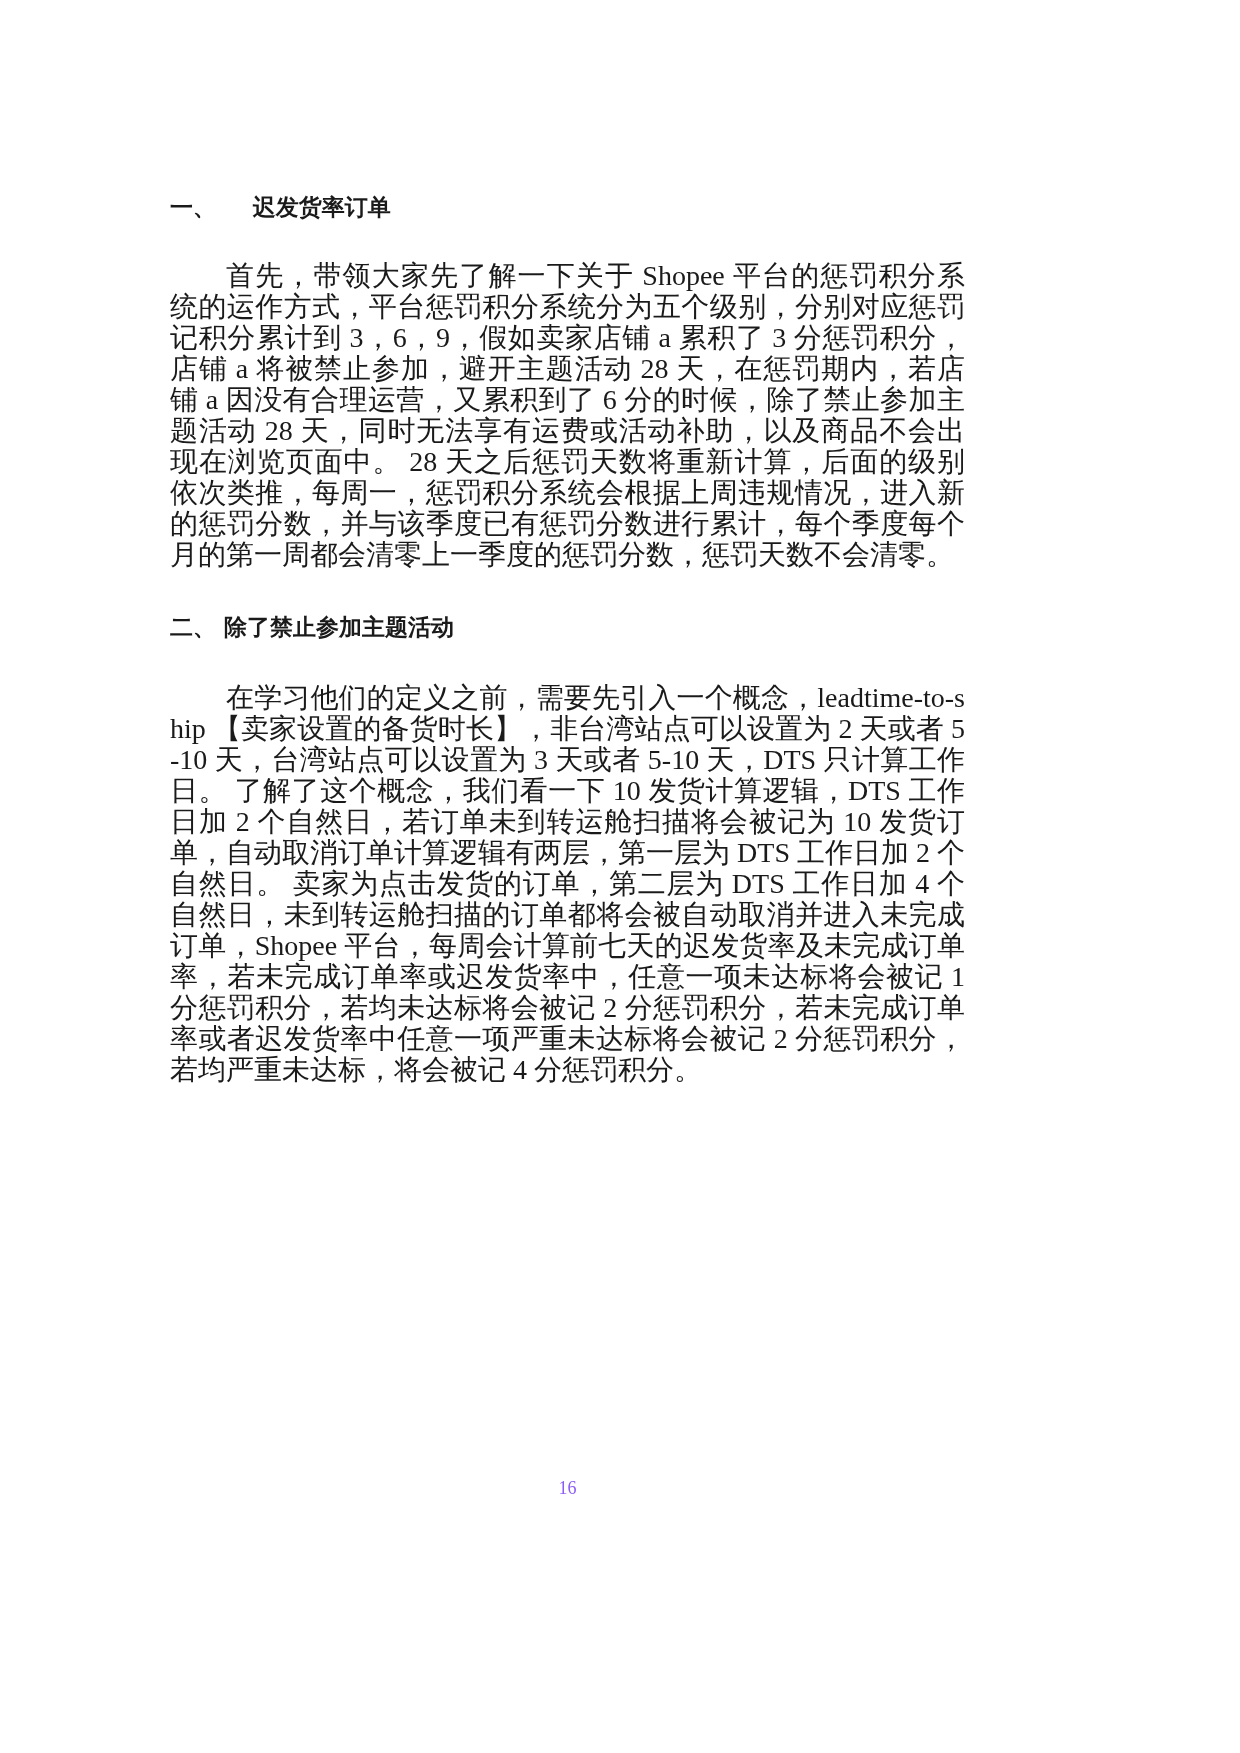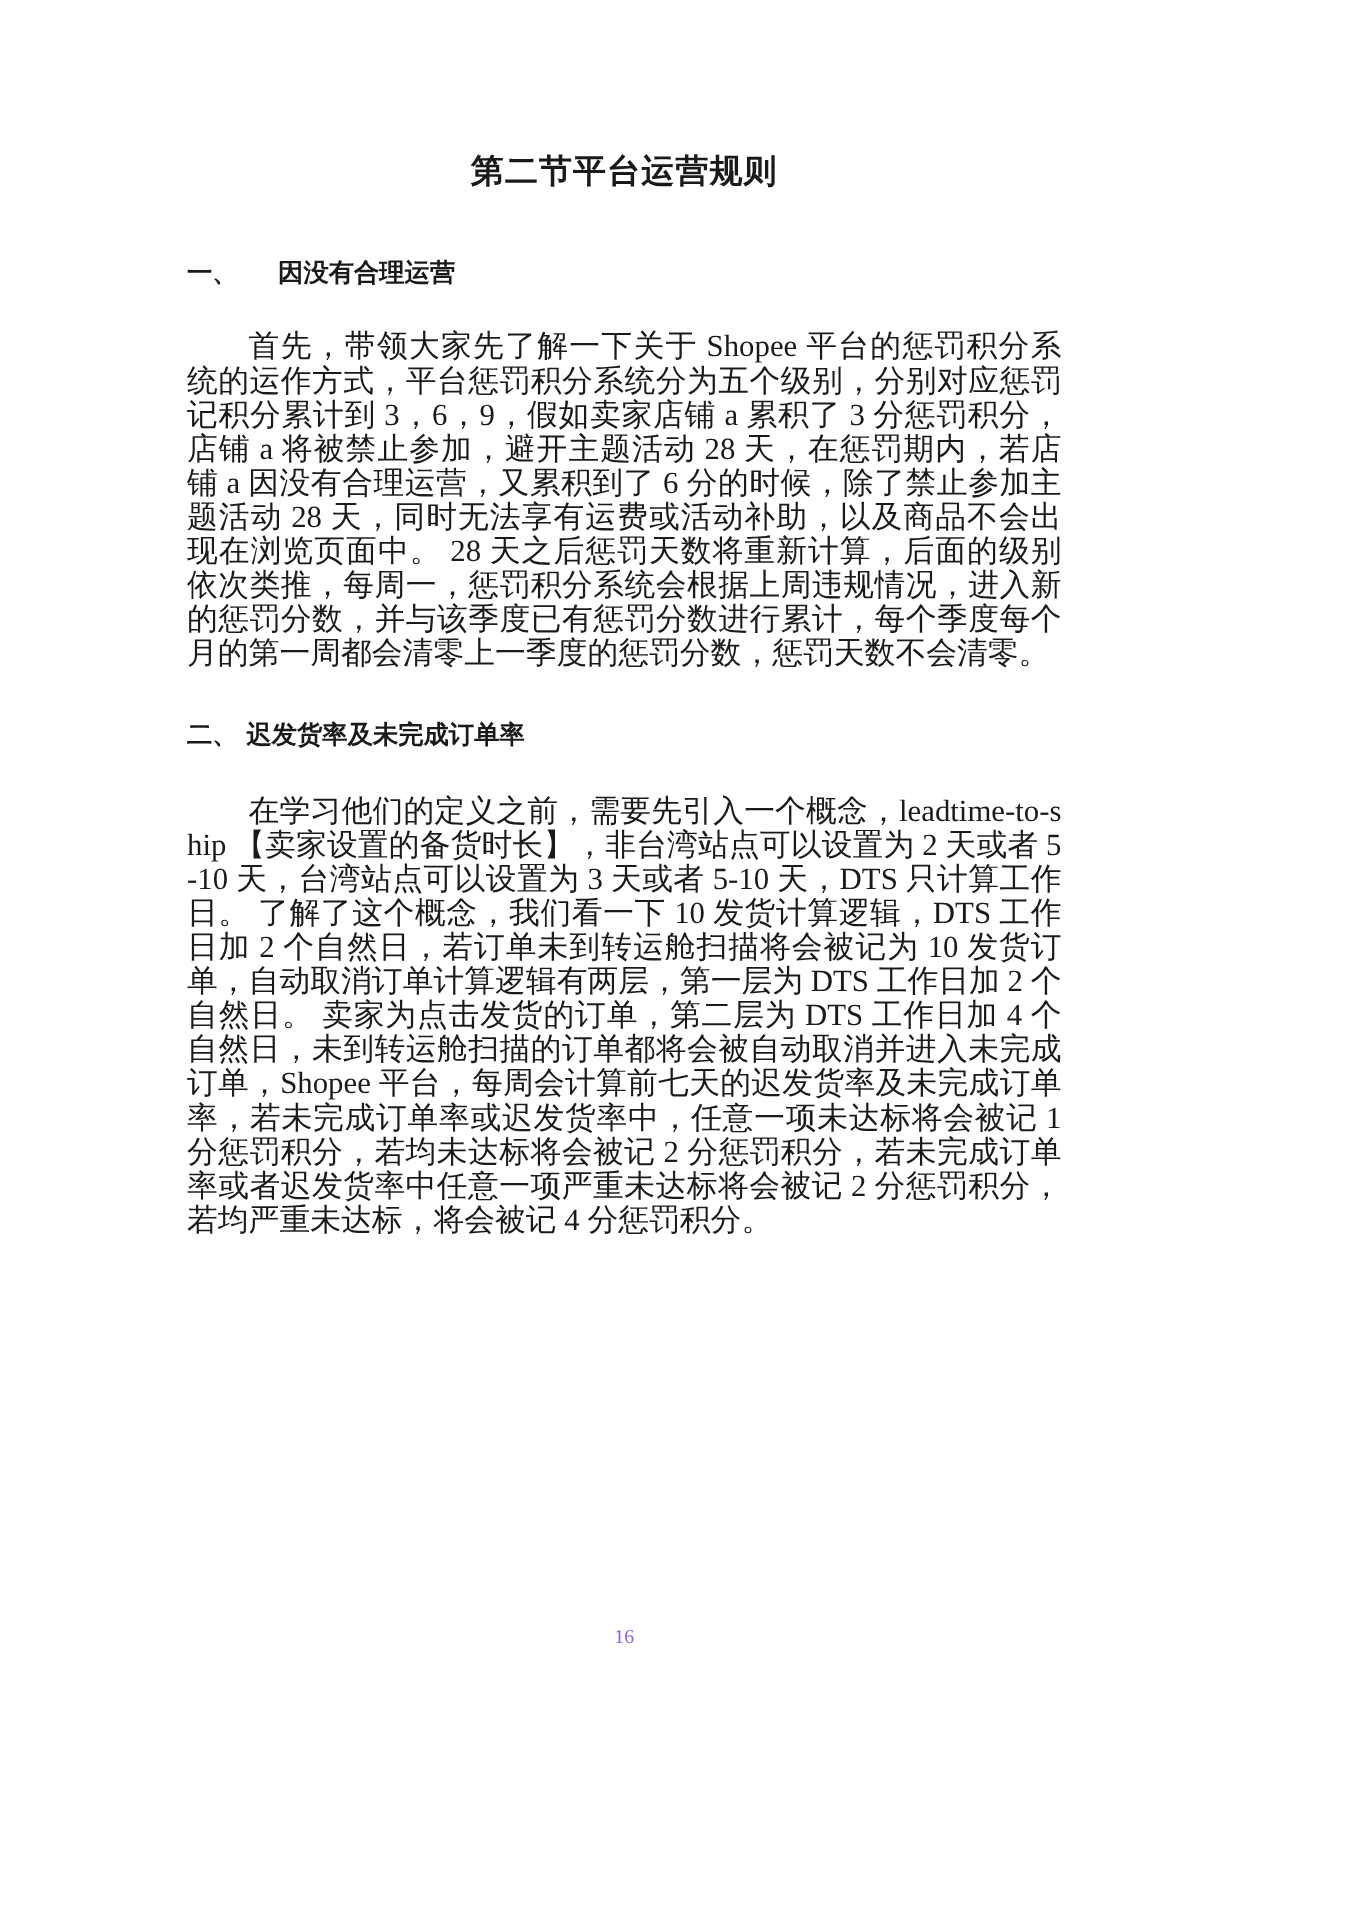--- a/index.html
+++ b/index.html
@@ -61,32 +61,31 @@
     font-size: 18px;
     color: #8b5cf6;
   }
 </style>
 </head>
 <body>
 
 <div class="page">
   <div class="content">
 
-    <h1 class="title">第二节平台运营规则</h1>
 
     <div class="section">
       <h2 class="heading heading-1">
-        <span class="h-num wide">一、</span><span class="h-text">因没有合理运营</span>
+        <span class="h-num wide">一、</span><span class="h-text">迟发货率订单</span>
       </h2>
       <p class="body">首先，带领大家先了解一下关于 Shopee 平台的惩罚积分系统的运作方式，平台惩罚积分系统分为五个级别，分别对应惩罚记积分累计到 3，6，9，假如卖家店铺 a 累积了 3 分惩罚积分，店铺 a 将被禁止参加，避开主题活动 28 天，在惩罚期内，若店铺 a 因没有合理运营，又累积到了 6 分的时候，除了禁止参加主题活动 28 天，同时无法享有运费或活动补助，以及商品不会出现在浏览页面中。 28 天之后惩罚天数将重新计算，后面的级别依次类推，每周一，惩罚积分系统会根据上周违规情况，进入新的惩罚分数，并与该季度已有惩罚分数进行累计，每个季度每个月的第一周都会清零上一季度的惩罚分数，惩罚天数不会清零。</p>
     </div>
 
     <div class="section">
       <h2 class="heading heading-2">
-        <span class="h-num narrow">二、</span><span class="h-text">迟发货率及未完成订单率</span>
+        <span class="h-num narrow">二、</span><span class="h-text">除了禁止参加主题活动</span>
       </h2>
       <p class="body spaced">在学习他们的定义之前，需要先引入一个概念，leadtime-to-ship 【卖家设置的备货时长】，非台湾站点可以设置为 2 天或者 5-10 天，台湾站点可以设置为 3 天或者 5-10 天，DTS 只计算工作日。 了解了这个概念，我们看一下 10 发货计算逻辑，DTS 工作日加 2 个自然日，若订单未到转运舱扫描将会被记为 10 发货订单，自动取消订单计算逻辑有两层，第一层为 DTS 工作日加 2 个自然日。 卖家为点击发货的订单，第二层为 DTS 工作日加 4 个自然日，未到转运舱扫描的订单都将会被自动取消并进入未完成订单，Shopee 平台，每周会计算前七天的迟发货率及未完成订单率，若未完成订单率或迟发货率中，任意一项未达标将会被记 1 分惩罚积分，若均未达标将会被记 2 分惩罚积分，若未完成订单率或者迟发货率中任意一项严重未达标将会被记 2 分惩罚积分，若均严重未达标，将会被记 4 分惩罚积分。</p>
     </div>
 
   </div>
 
   <div class="footer">16</div>
 </div>
 
 </body></html>

